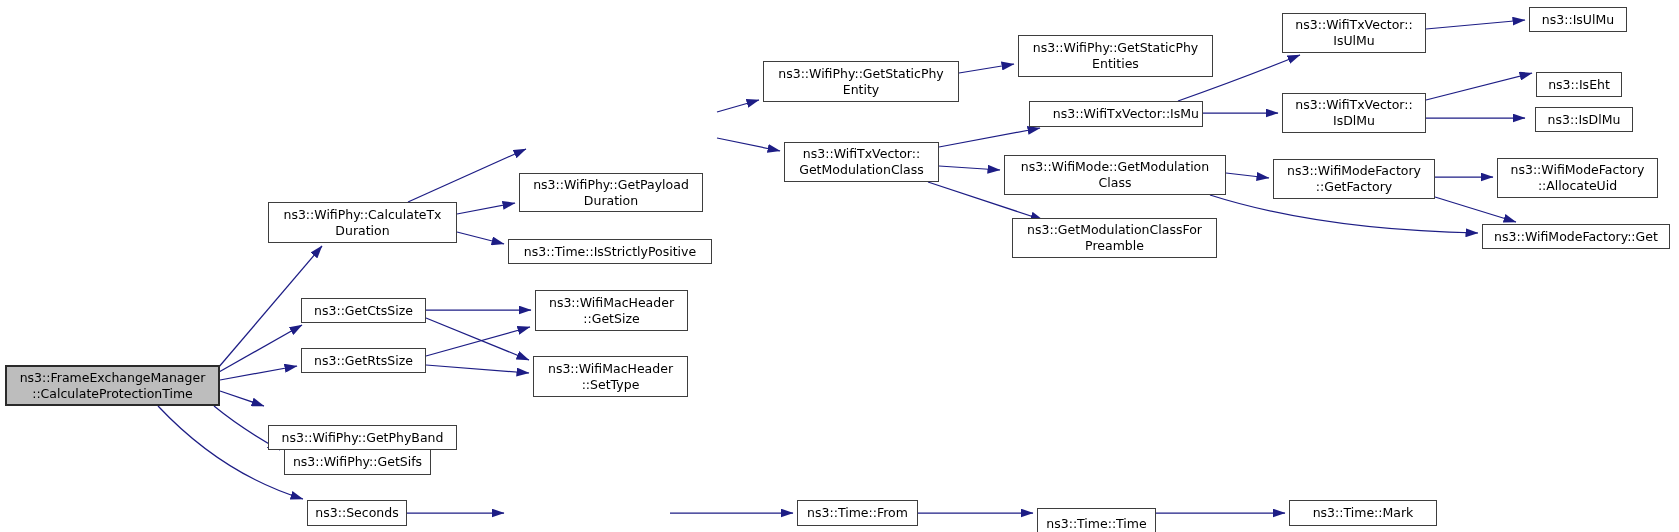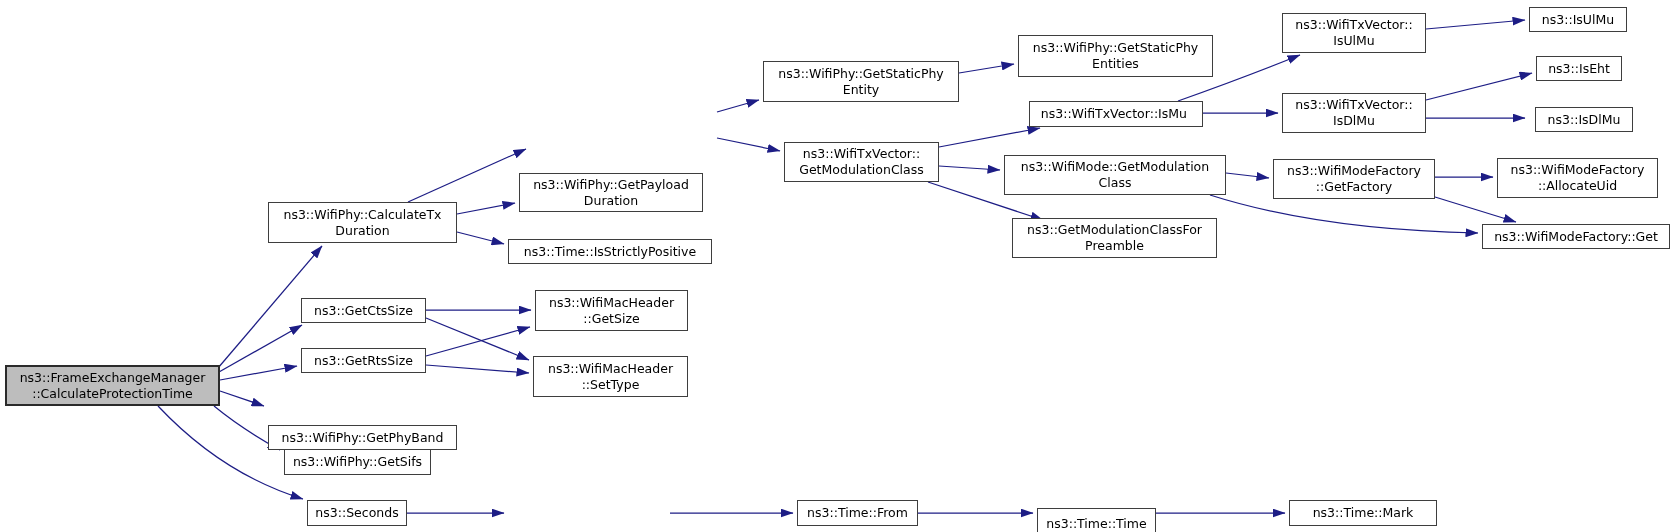--- a/index.html
+++ b/index.html
@@ -20,21 +20,21 @@
     justify-content: center;
     align-items: center;
     box-sizing: border-box;
     background: var(--node-fill, #ffffff);
     border: 1.4px solid var(--node-border, #3e3e3e);
     color: var(--text, #000000);
     font-size: 12.5px;
     line-height: 1.26;
     text-align: center;
     white-space: nowrap;
-    padding: 1px 15px;
+    padding: 1px 3px;
     cursor: pointer;
   }
   .node.root {
     background: var(--root-fill, #bdbdbd);
     border: 2px solid var(--root-border, #2b2b2b);
     cursor: default;
   }
   .node span { display: block; }
 </style>
 </head>
@@ -146,21 +146,21 @@
       <span>ns3::WifiTxVector::</span>
       <span>IsUlMu</span>
     </div>
     <div class="node" style="left: 1282px; top: 93px; width: 144px; height: 40px;">
       <span>ns3::WifiTxVector::</span>
       <span>IsDlMu</span>
     </div>
     <div class="node" style="left: 1529px; top: 7px; width: 98px; height: 25px;">
       <span>ns3::IsUlMu</span>
     </div>
-    <div class="node" style="left: 1536px; top: 56px; width: 86px; height: 25px;">
+    <div class="node" style="left: 1536px; top: 72px; width: 86px; height: 25px;">
       <span>ns3::IsEht</span>
     </div>
     <div class="node" style="left: 1535px; top: 107px; width: 98px; height: 25px;">
       <span>ns3::IsDlMu</span>
     </div>
     <div class="node" style="left: 1004px; top: 155px; width: 222px; height: 40px;">
       <span>ns3::WifiMode::GetModulation</span>
       <span>Class</span>
     </div>
     <div class="node" style="left: 1012px; top: 218px; width: 205px; height: 40px;">

